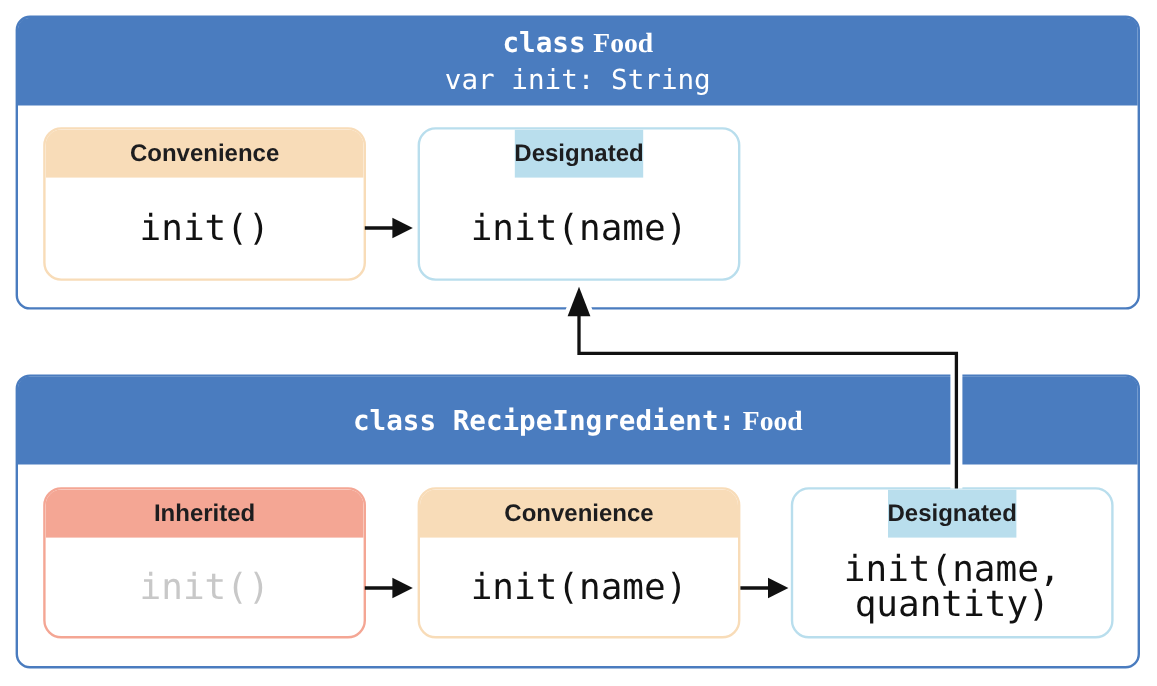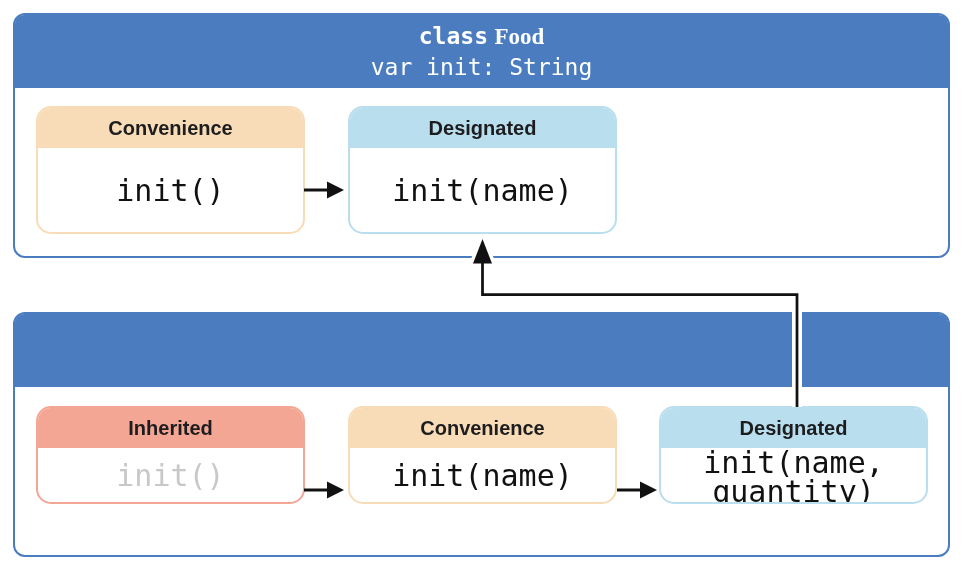--- a/index.html
+++ b/index.html
@@ -16,24 +16,24 @@
                 align-items:center;justify-content:center;line-height:31px;}
   .class-title{font-size:23px;font-weight:bold;}
   .kw{font-family:"DejaVu Sans Mono",monospace;margin-top:36px;}
   .cname{font-family:Liberation Serif, serif;}
   .class-sub{font-family:"DejaVu Sans Mono",monospace;font-size:23px;}
 
   .init-box{position:absolute;box-sizing:border-box;width:269px;
             border-radius:15px;background:#fff;display:flex;flex-direction:column;
             border:2px solid;overflow:hidden;}
   .row-top{top:106px;height:128px;}
-  .row-bottom{top:406px;height:98px;}
+  .row-bottom{top:406px;height:126px;}
   .convenience{border-color:var(--orange);}
   .convenience .init-header{background:var(--orange);}
-  .designated{border-color:var(--lightblue);}
+  .designated{border-color:var(--lightblue);align-items:center;}
   .designated .init-header{background:var(--lightblue);}
   .inherited{border-color:var(--salmon);}
   .inherited .init-header{background:var(--salmon);}
 
   .init-header{height:40px;flex:0 0 40px;display:flex;align-items:center;
                justify-content:center;font-size:20px;font-weight:bold;
                color:var(--ink);}
   .init-body{flex:1;display:flex;align-items:center;justify-content:center;
              font-family:"DejaVu Sans Mono",monospace;font-size:30px;
              line-height:29px;color:#111;white-space:pre-line;text-align:center;}
@@ -68,20 +68,24 @@
     <div class="init-body">init(name)</div>
   </div>
 
   <svg class="mini-arrow" style="left:303px;top:178px;" viewBox="0 0 42 24">
     <line x1="1" y1="12" x2="25" y2="12" stroke="#111" stroke-width="3"></line>
     <polygon points="24,3.5 41,12 24,20.5" fill="#111"></polygon>
   </svg>
 
   <section class="class-box bottom">
     <header class="class-header">
+      <div class="class-title">
+        <span class="kw">class RecipeIngredient:</span>
+        <span class="cname">Food</span>
+      </div>
     </header>
   </section>
 
   <div class="init-box inherited row-bottom" style="left:36px;">
     <div class="init-header">Inherited</div>
     <div class="init-body disabled">init()</div>
   </div>
 
   <div class="init-box convenience row-bottom" style="left:348px;">
     <div class="init-header">Convenience</div>

